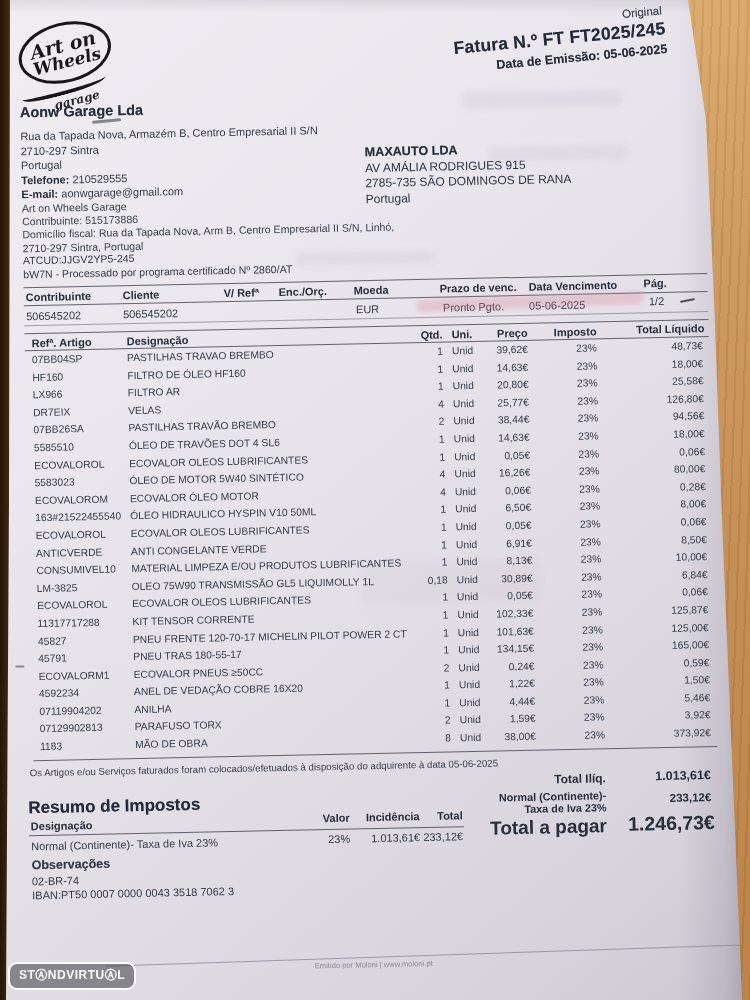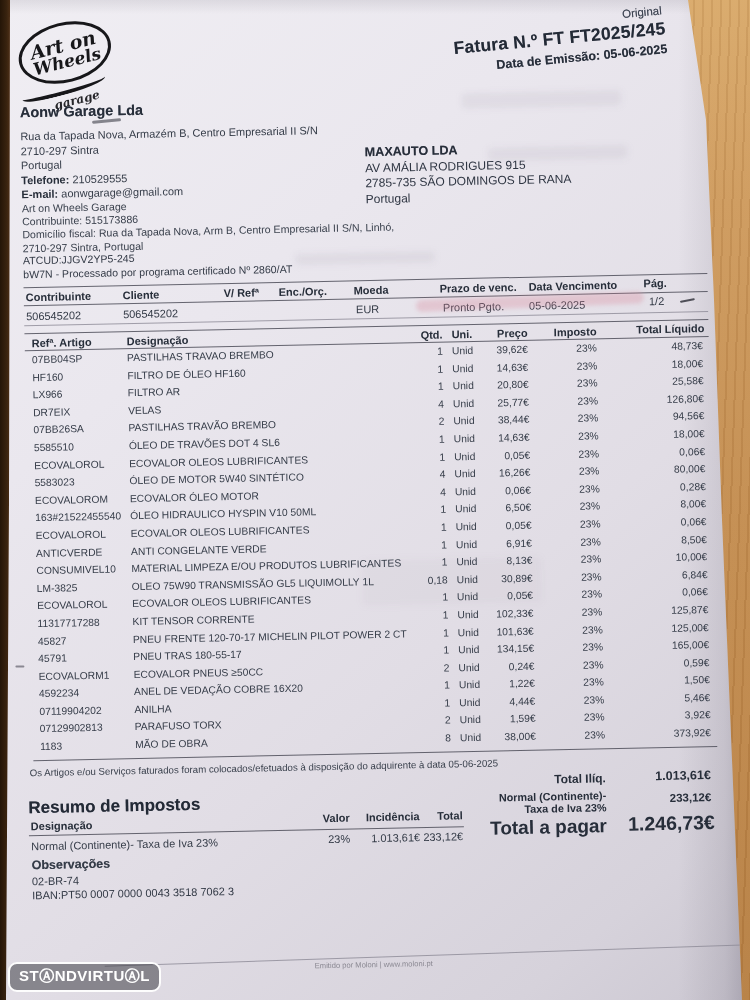--- a/index.html
+++ b/index.html
@@ -78,21 +78,21 @@
   #foot-rule{left:95px;top:956px;width:650px;transform:rotate(-.7deg);}
   #emitted{left:305px;top:960px;font-size:7.6px;color:#8a8892;}
   
   .smudge{position:absolute;border-radius:6px;filter:blur(2px);}
   #pink{left:420px;top:299px;width:228px;height:12px;background:rgba(214,128,150,.30);transform:rotate(-1deg);}
   #dash1{left:684px;top:306px;width:15px;height:2px;background:#4f4f58;transform:rotate(-10deg);border-radius:2px;}
   #dash2{left:12px;top:658px;width:9px;height:2px;background:#8a8892;border-radius:2px;}
   .ghost{position:absolute;background:rgba(118,112,138,.09);filter:blur(3px);border-radius:4px;}
   
   #badge{position:absolute;left:8px;top:962px;padding:3px 9px 4px 9px;border:2px solid #fdfdfd;border-radius:9px;
-    background:rgba(62,62,70,.55);color:#ffffff;font-weight:700;font-size:15px;letter-spacing:.5px;}
+    background:rgba(62,62,70,.55);color:#ffffff;font-weight:700;font-size:12px;letter-spacing:.5px;}
 </style>
 </head>
 <body>
 
 <div id="stage">
   <div id="wood-grain"></div>
   <div id="table-edge"></div>
 
   <div id="paper">
     <div id="edge-shade"></div>

